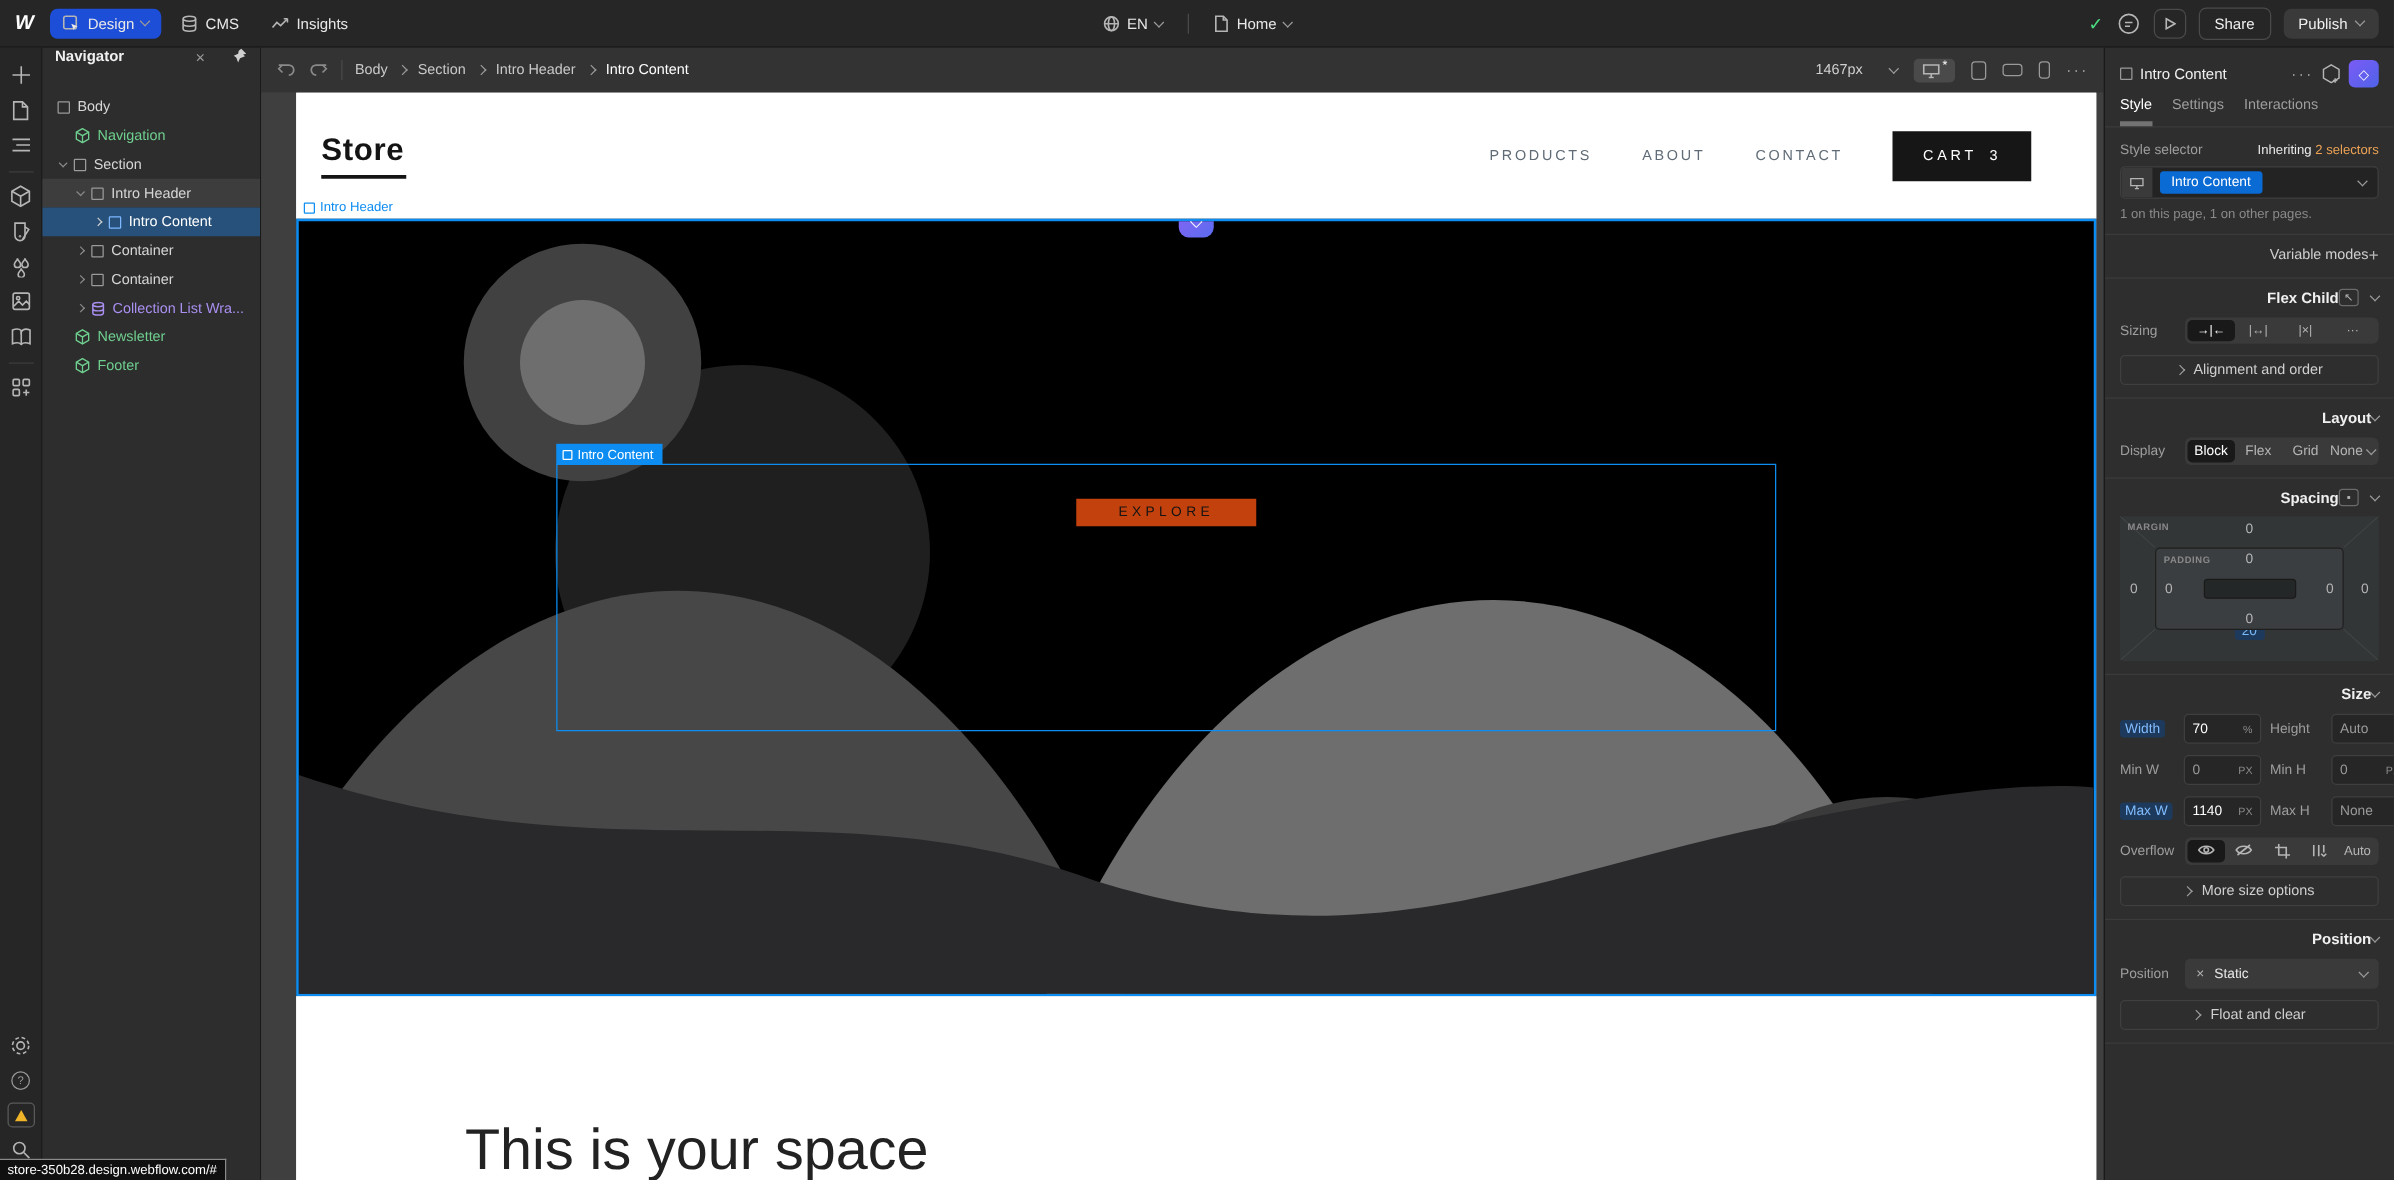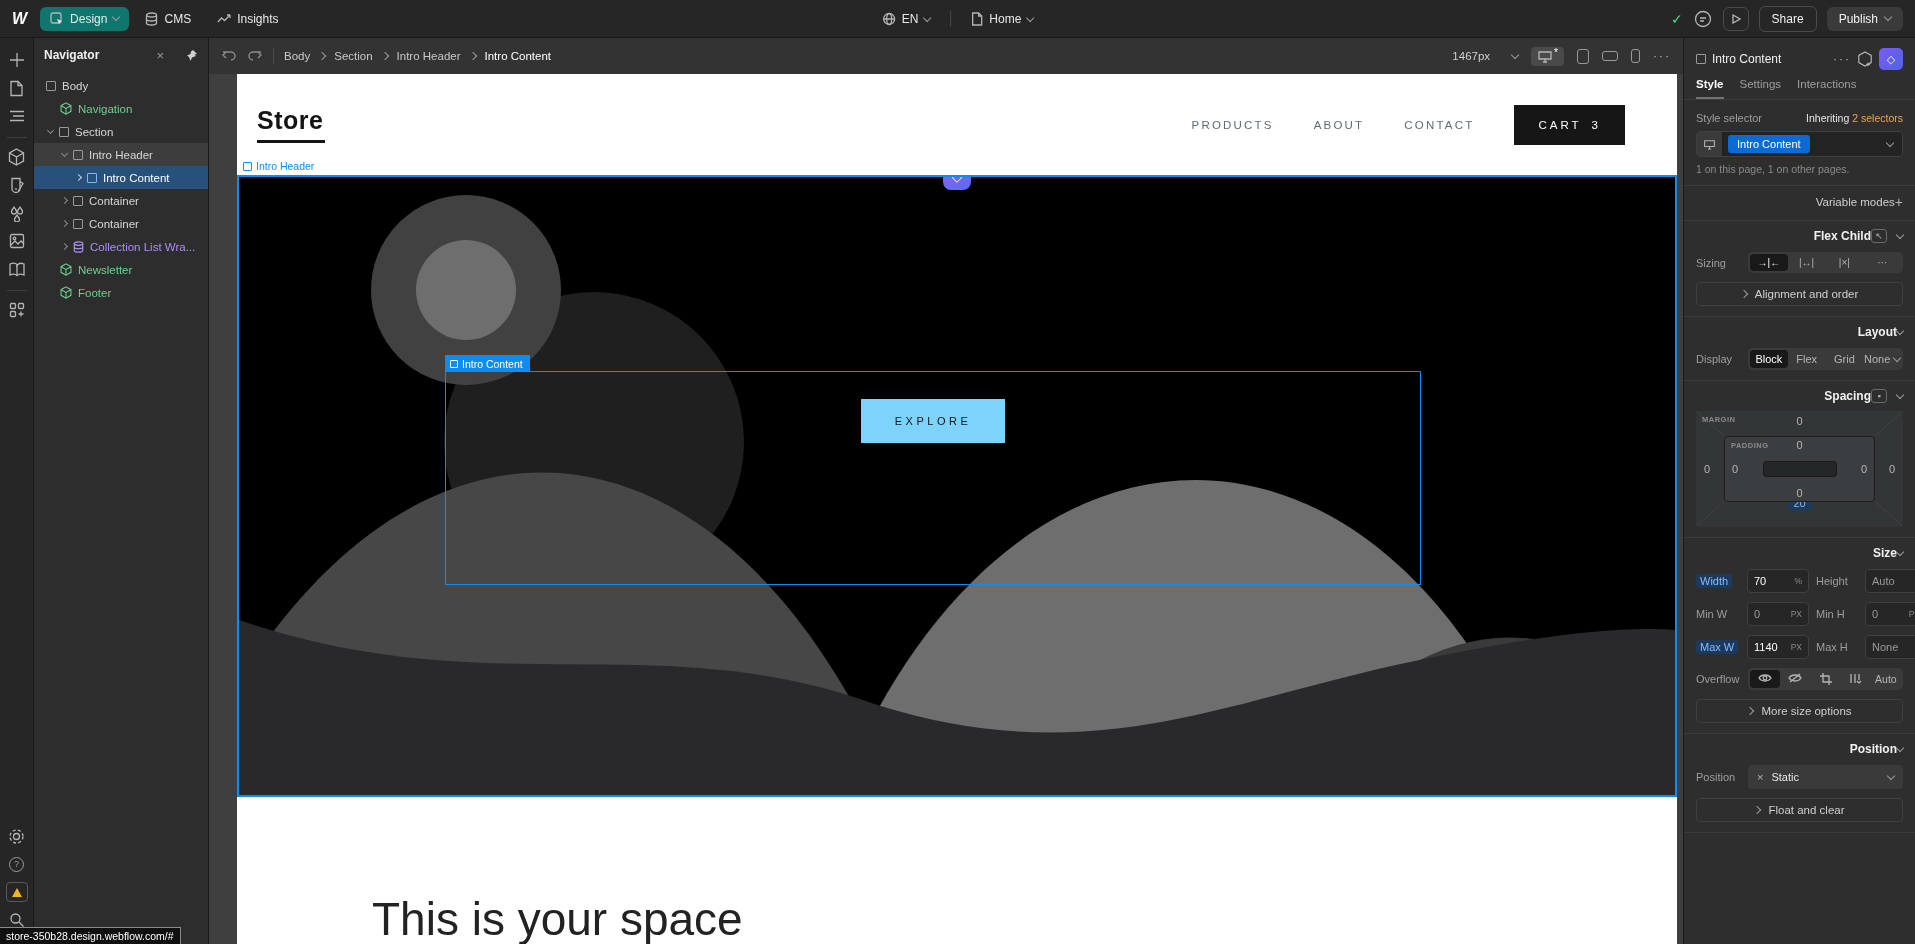--- a/index.html
+++ b/index.html
@@ -7,21 +7,21 @@
     font-family:"Liberation Sans", sans-serif; }
   .app { width:1915px; height:944px; display:flex; flex-direction:column; position:relative; }
 
   
   .topbar { height:38px; background:#262626; border-bottom:1px solid #1a1a1a;
     display:flex; align-items:center; padding:0 12px; position:relative; z-index:50; color:#e8e8e8; }
   .tb-left { display:flex; align-items:center; gap:6px; }
   .wf-logo { font-weight:bold; font-size:16px; color:#fff; font-style:italic; margin-right:8px; letter-spacing:-1px; }
   .tb-btn { display:flex; align-items:center; gap:6px; padding:5px 10px; border-radius:6px;
     font-size:12px; color:#e8e8e8; cursor:default; }
-  .tb-btn.boxed { background:#0f766e; }
+  .tb-btn.boxed { background:#1d4ed8; }
   .chev { width:6px; height:6px; border-right:1.5px solid #9a9a9a; border-bottom:1.5px solid #9a9a9a;
     transform:rotate(45deg); display:inline-block; margin-top:-3px; }
   .chev.right { transform:rotate(-45deg); margin-top:0; }
   .tb-center { position:absolute; left:50%; top:0; height:38px; transform:translateX(-50%);
     display:flex; align-items:center; gap:10px; }
   .tb-divider { width:1px; height:16px; background:#4a4a4a; }
   .tb-right { margin-left:auto; display:flex; align-items:center; gap:10px; }
   .check { color:#4ade80; font-size:14px; }
   .icon-stroke { stroke:#b5b5b5; fill:none; stroke-width:1.3; }
   .play-box { width:26px; height:24px; border:1px solid #4a4a4a; border-radius:6px;
@@ -41,21 +41,21 @@
   .rail-spacer { flex:1; }
   .warn-box { width:22px; height:20px; border:1px solid #5a5a5a; border-radius:4px;
     display:flex; align-items:center; justify-content:center; }
   .warn-tri { width:0; height:0; border-left:5px solid transparent; border-right:5px solid transparent;
     border-bottom:9px solid #f0b429; }
   .q-circle { width:15px; height:15px; border:1.2px solid #9a9a9a; border-radius:50%;
     color:#9a9a9a; font-size:9px; display:flex; align-items:center; justify-content:center; }
 
   
   .navigator { width:175px; background:#2d2d2d; border-right:1px solid #1a1a1a; display:flex; flex-direction:column; }
-  .nav-head { height:34px; display:flex; align-items:center; padding:0 10px; gap:22px; }
+  .nav-head { height:34px; display:flex; align-items:flex-start; padding:0 10px; gap:22px; }
   .nav-title { font-size:12px; font-weight:bold; color:#f0f0f0; flex:1; }
   .nav-x { color:#9a9a9a; font-size:13px; }
   .tree { padding-top:2px; font-size:11.5px; color:#d6d6d6; }
   .trow { height:23px; display:flex; align-items:center; gap:6px; padding-right:4px; white-space:nowrap; }
   .trow .chev { width:5px; height:5px; border-color:#8a8a8a; flex:none; }
   .sq { width:10px; height:10px; border:1.2px solid #9a9a9a; border-radius:1px; flex:none; }
   .trow.green { color:#6fcf8f; }
   .trow.purple { color:#a98ff0; }
   .trow.hovered { background:#3d3d3d; }
   .trow.selected { background:#27517a; color:#fff; }
@@ -104,36 +104,36 @@
   .handle { position:absolute; top:-15px; left:50%; transform:translateX(-50%); width:28px; height:28px;
     border-radius:8px; background:linear-gradient(135deg,#8a63f4,#5a6cf0); z-index:6;
     display:flex; align-items:center; justify-content:center; color:#fff; font-size:13px; }
   .content-box { position:absolute; left:206px; top:194px; width:976px; height:214px;
     border:1px solid #0d8df2; z-index:4; display:flex; flex-direction:column; align-items:center; justify-content:flex-start; }
   .content-badge { position:absolute; top:-17px; left:-1px; height:17px; background:#0d8df2; color:#fff;
     font-size:10.5px; display:flex; align-items:center; gap:4px; padding:0 7px 0 5px; }
   .content-badge .sq { width:8px; height:8px; border-color:#fff; }
   .hero-heading { margin-top:18px; font-size:56px; font-weight:300; color:#fff; letter-spacing:1px; white-space:nowrap; }
   .hero-sub { margin-top:24px; font-size:19px; font-weight:300; color:#8f969c; letter-spacing:0.3px; }
-  .hero-btn { margin-top:27px; background:#7dd3fc; color:#141414; font-size:11px; letter-spacing:3.5px;
-    padding:16px 34px; }
+  .hero-btn { margin-top:27px; background:#c2410c; color:#141414; font-size:11px; letter-spacing:3.5px;
+    padding:5px 34px; }
   .below { height:221px; background:#fff; position:relative; }
   .below-heading { position:absolute; left:135px; top:95px; font-size:46px; font-weight:500; color:#222; }
 
   
   .style-panel { width:232px; background:#2e2e2e; border-left:1px solid #1a1a1a; color:#cfcfcf;
     font-size:11px; overflow:hidden; flex:none; }
   .sp-sec { border-bottom:1px solid #3b3b3b; padding:8px 12px 10px; }
   .sp-head-row { display:flex; align-items:center; gap:6px; height:26px; }
   .el-title { font-size:12px; color:#f0f0f0; flex:1; }
   .ai-btn { width:24px; height:22px; border-radius:5px; background:linear-gradient(135deg,#7b5bf5,#4f63e8);
     display:flex; align-items:center; justify-content:center; color:#fff; font-size:11px; }
   .tabs { display:flex; gap:16px; margin-top:6px; }
   .tab { font-size:11.5px; color:#9e9e9e; padding-bottom:7px; }
-  .tab.active { color:#fff; font-weight:bold; border-bottom:2px solid #737373; }
+  .tab.active { color:#fff; font-weight:normal; border-bottom:4px solid #737373; }
   .sel-row { display:flex; align-items:center; justify-content:space-between; margin-top:4px; }
   .sel-label { color:#9e9e9e; }
   .inheriting { color:#e8e8e8; font-size:10.5px; }
   .inherit-count { color:#eda356; }
   .selector-field { margin-top:7px; height:26px; background:#232323; border:1px solid #3f3f3f; border-radius:4px;
     display:flex; align-items:center; overflow:hidden; }
   .bp-mini { width:26px; height:100%; background:#3a3a3a; border-right:1px solid #1f1f1f;
     display:flex; align-items:center; justify-content:center; flex:none; }
   .chip { background:#0b6bd4; color:#fff; font-size:11px; padding:3px 9px; border-radius:3px; margin-left:5px; }
   .selector-field .chev { margin-left:auto; margin-right:9px; }

